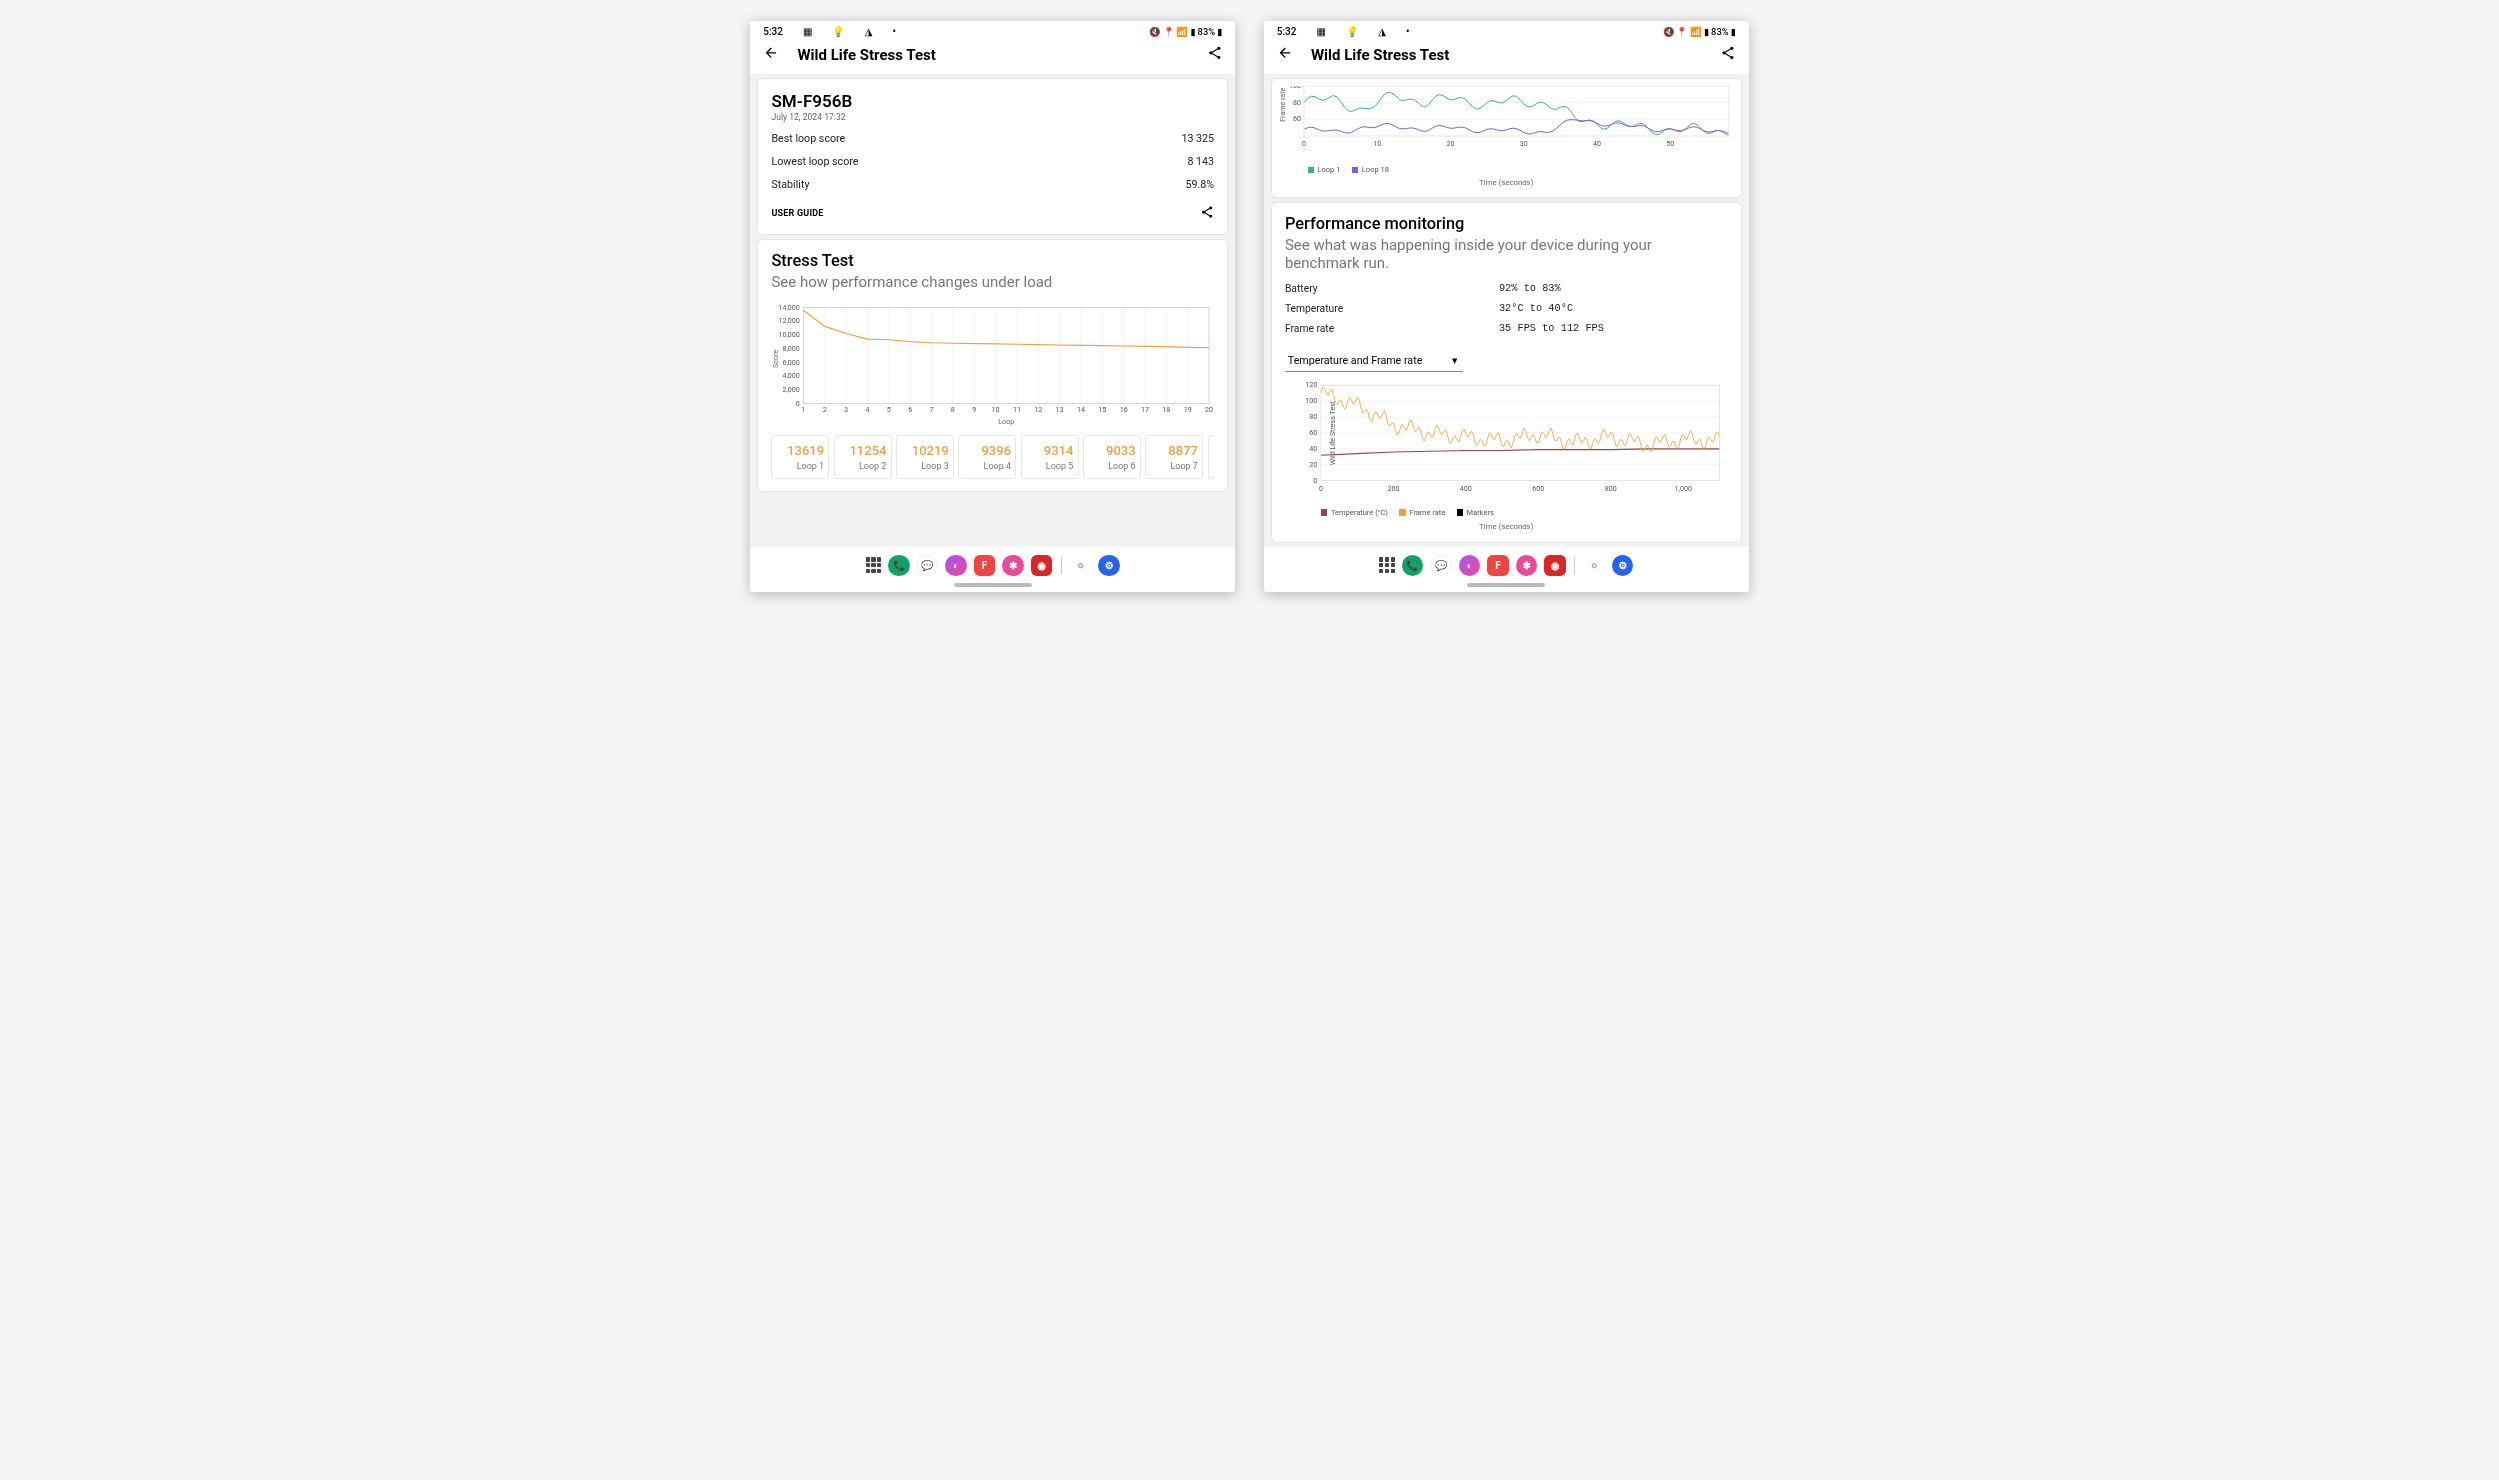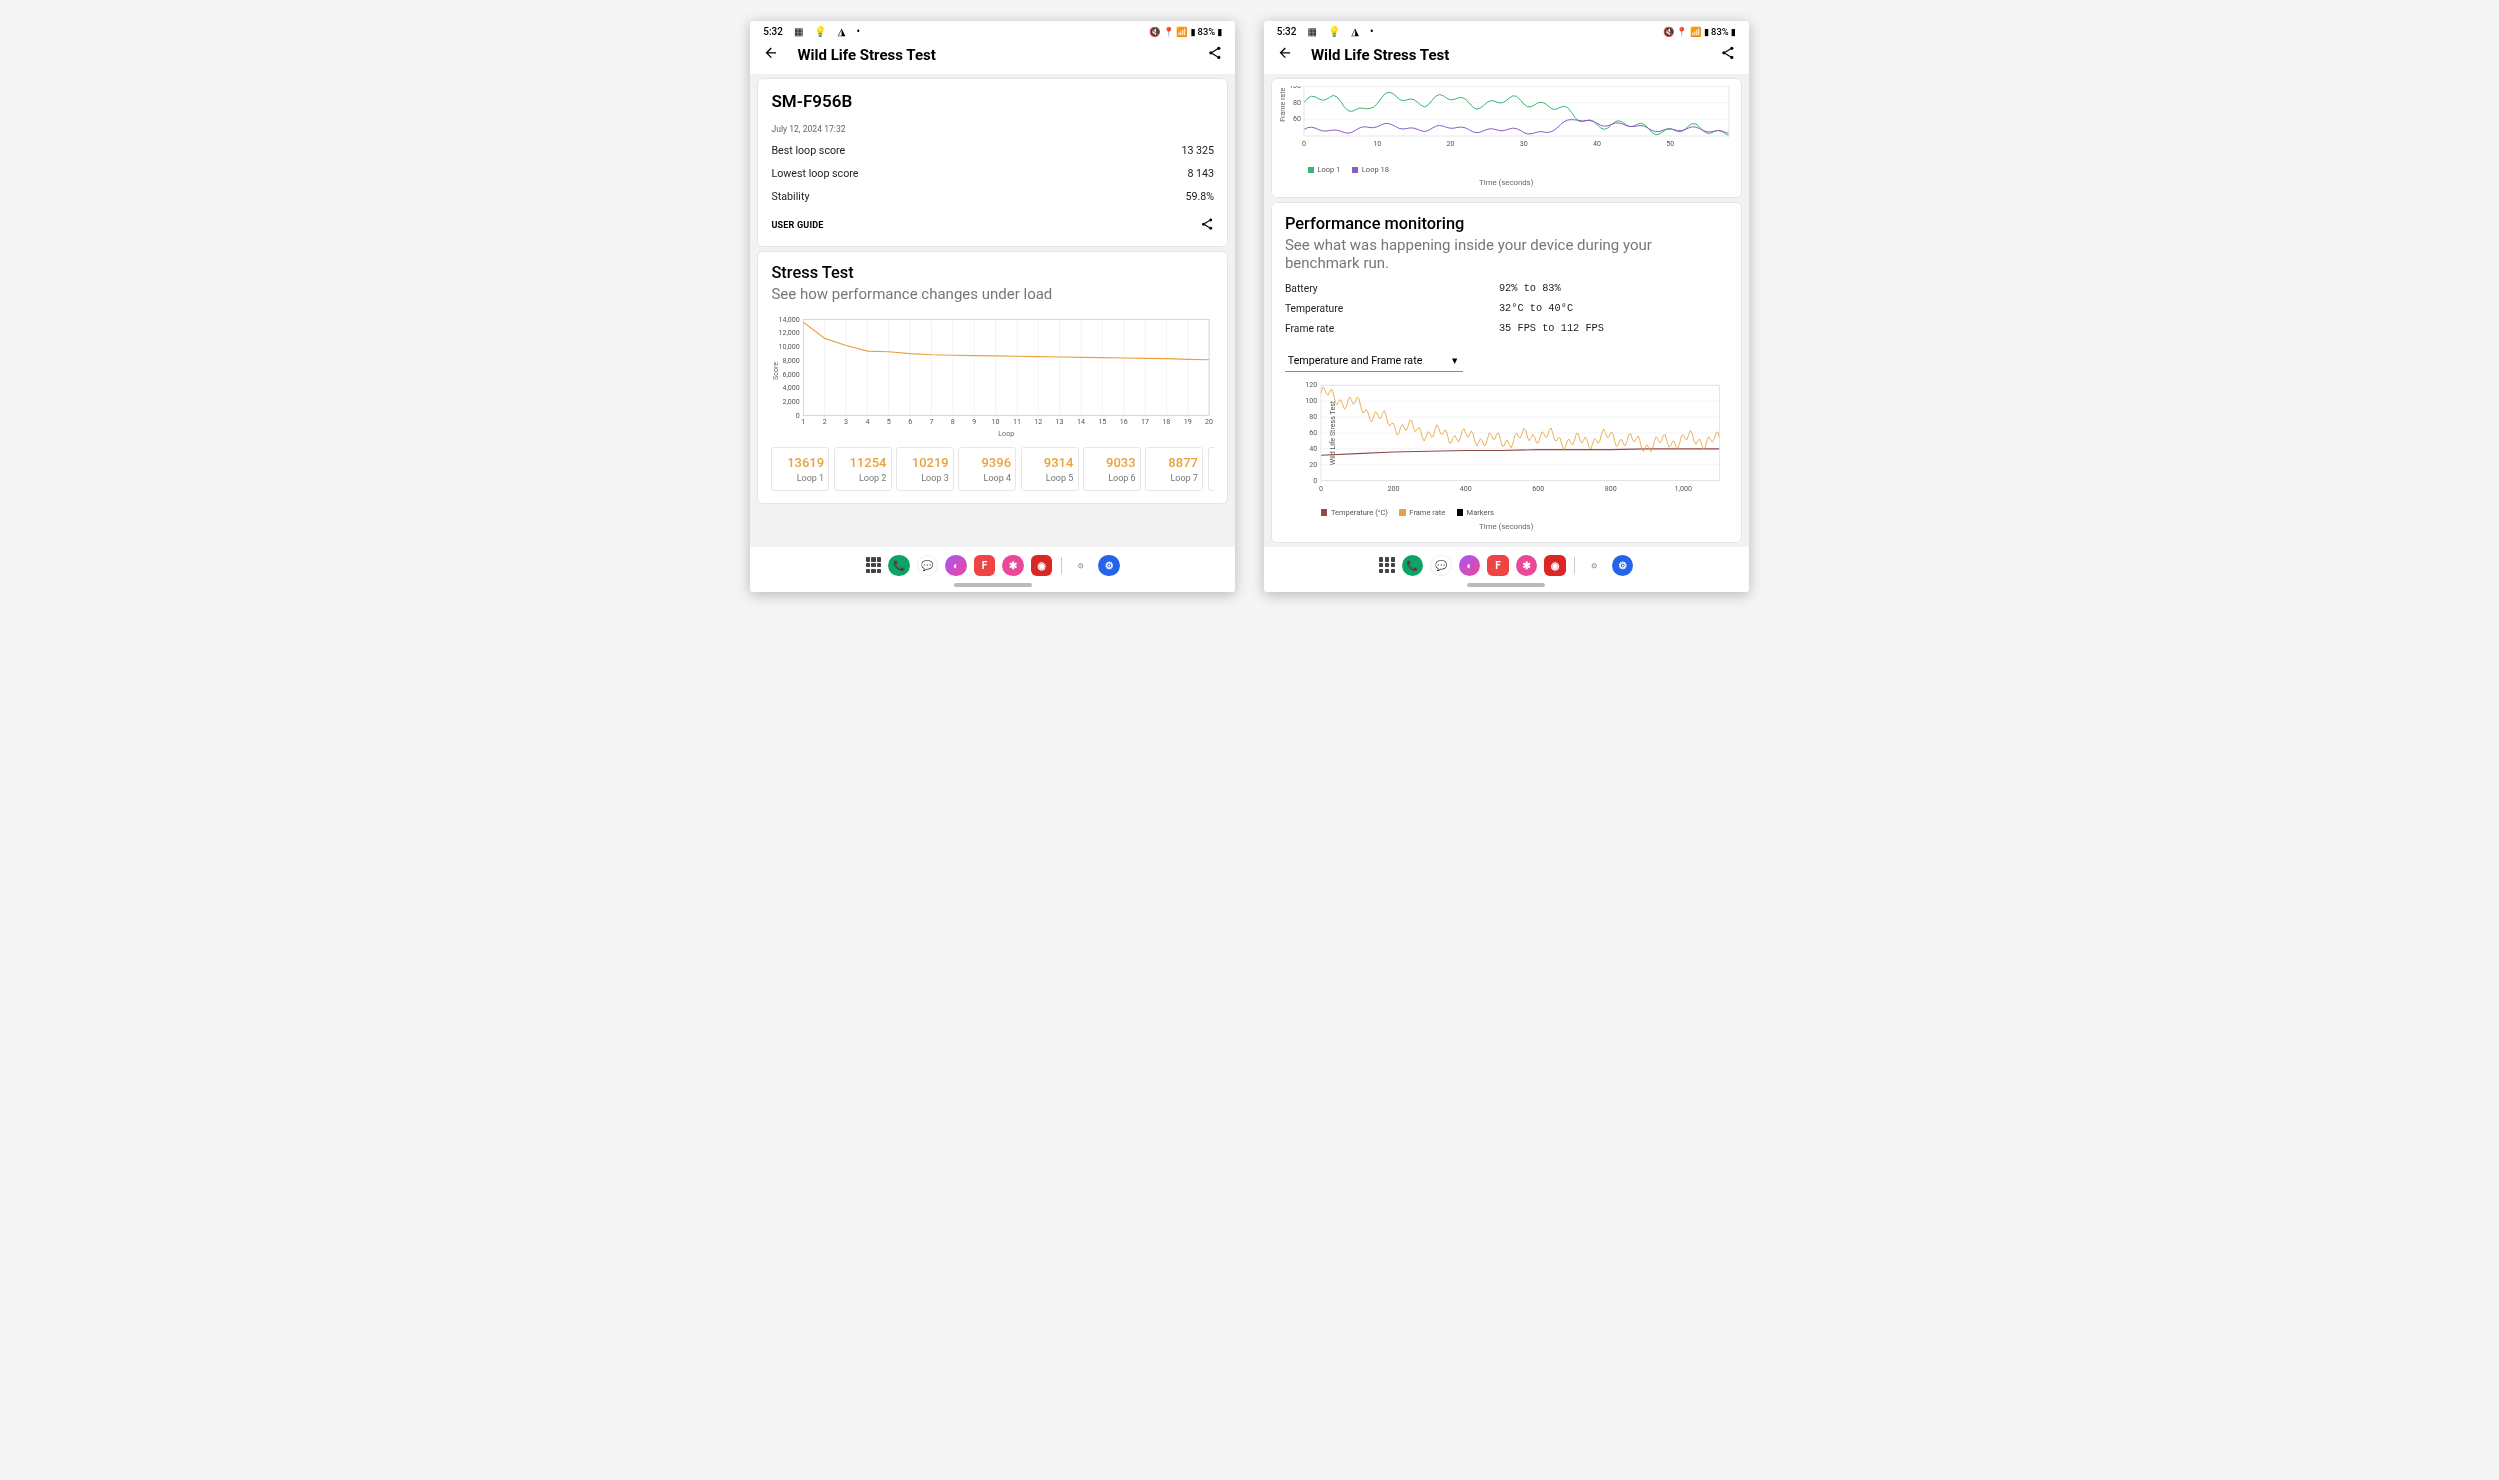--- a/index.html
+++ b/index.html
@@ -24,41 +24,41 @@
   }
   .status-bar {
     display: flex;
     justify-content: space-between;
     align-items: center;
     padding: 4.3px 13px 1.4px;
     font-size: 10px;
     font-weight: 500;
     color: #000;
   }
-  .status-left { display: flex; align-items: center; gap: 11px; }
+  .status-left { display: flex; align-items: center; gap: 20px; }
   .status-right { display: flex; align-items: center; gap: 2.1px; font-size: 9.3px; }
   .app-bar {
     display: flex;
     align-items: center;
     padding: 7.1px 13px 10px;
     gap: 18.5px;
   }
   .back-arrow { font-size: 14.3px; cursor: pointer; }
   .app-title { font-size: 15px; font-weight: 700; flex: 1; }
   .share-btn { font-size: 13px; cursor: pointer; }
   .content { flex: 1; overflow: hidden; padding: 0 4.3px; background: #f2f2f2; }
   .card {
     background: #fff;
     border: 0.7px solid #e4e4e4;
     border-radius: 5.7px;
     margin: 4.3px 2.9px;
     padding: 11.4px 13px;
   }
   .device-name { font-size: 17px; font-weight: 600; }
-  .device-date { font-size: 8.6px; color: #666; margin-top: 13px; }
+  .device-date { font-size: 8.6px; color: #666; margin-top: 1px; }
   .metric-row { display: flex; justify-content: space-between; font-size: 10.7px; margin-top: 10px; }
   .metric-label { color: #222; }
   .metric-value { color: #222; }
   .guide-row { display: flex; justify-content: space-between; align-items: center; margin-top: 14.3px; }
   .guide-label { font-size: 9px; font-weight: 700; letter-spacing: 0.2px; }
   .section-title { font-size: 16.4px; font-weight: 500; }
   .section-sub { font-size: 15px; color: #777; margin-top: 2.9px; }
   .chart-box { margin-top: 13px; }
   .axis-label-y { font-size: 10px; fill: #666; }
   .axis-label-x { font-size: 10px; fill: #666; }

